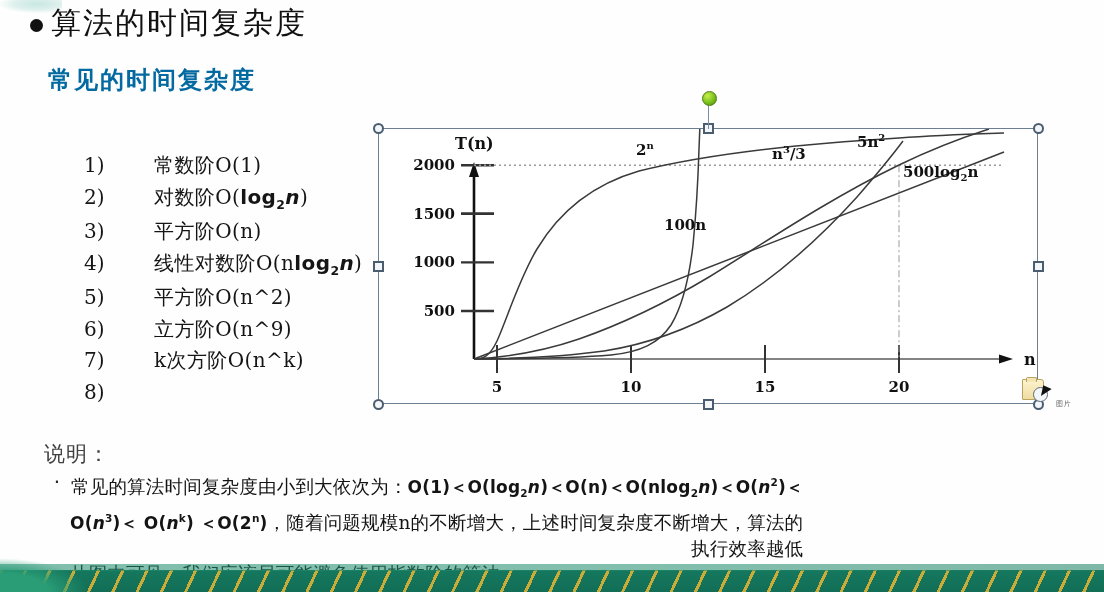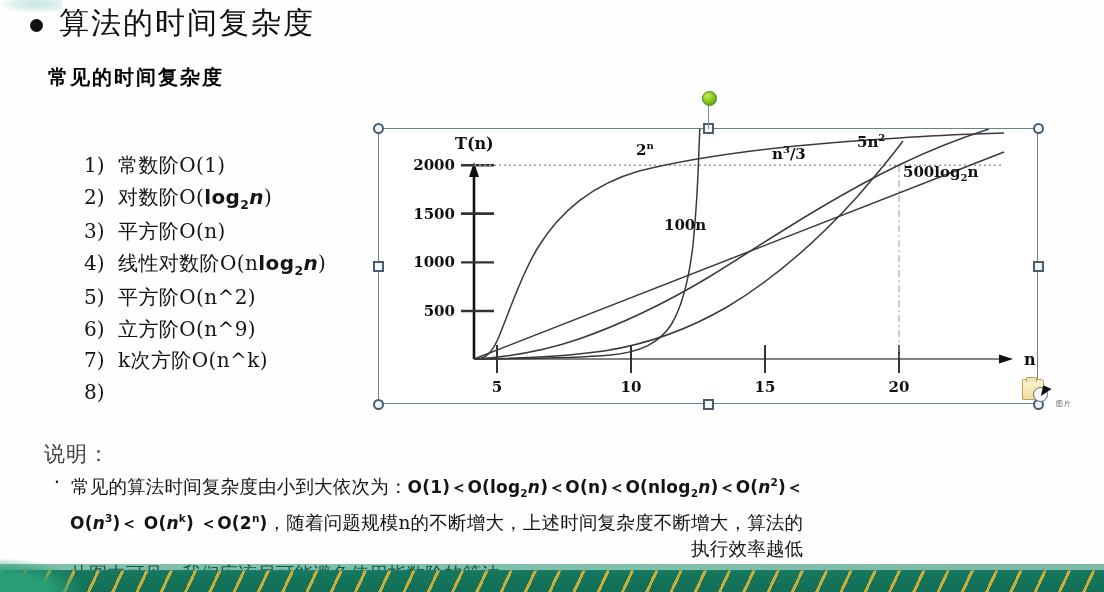--- a/index.html
+++ b/index.html
@@ -29,41 +29,41 @@
     content:"";position:absolute;left:0;top:-6px;width:1104px;height:7px;
     background:linear-gradient(to right,#1d8a6a 0%, #1d8a6a 60%, #177e60 100%);
     opacity:.55;
   }
   .footer-left-swoosh{
     position:absolute;left:0;bottom:0;width:90px;height:34px;
     background:radial-gradient(ellipse at 0% 100%, #2a9d76 0%, #2a9d76 38%, rgba(42,157,118,0) 70%);
   }
 
   
-  .title-row{position:absolute;left:30px;top:6px;display:flex;align-items:center;gap:16px;}
+  .title-row{position:absolute;left:30px;top:6px;display:flex;align-items:center;gap:8px;}
   .bullet-dot{width:13px;height:13px;border-radius:50%;background:#111;display:inline-block;margin-top:6px;}
   .title-text{
     font-family:"DejaVu Serif","Liberation Serif",serif;
     font-size:30px;color:#111;letter-spacing:2px;line-height:1.1;font-weight:400;
   }
   .subtitle{
     position:absolute;left:48px;top:64px;
     font-family:"DejaVu Serif","Liberation Serif",serif;
-    font-size:20px;font-weight:700;color:#000000;letter-spacing:2px;
+    font-size:24px;font-weight:700;color:#0369a1;letter-spacing:2px;
   }
 
   
   .olist{position:absolute;left:44px;top:136px;width:330px;}
   .olist li{
     list-style:none;display:flex;align-items:baseline;margin:0 0 5px 0;
     font-family:"DejaVu Serif","Liberation Serif",serif;
     font-size:20px;color:#151515;line-height:1.33;white-space:nowrap;
   }
   .olist .num{width:34px;flex:0 0 34px;}
-  .olist .txt{letter-spacing:.4px;}
+  .olist .txt{letter-spacing:.4px;margin-left:36px;}
   .olist .txt b{font-family:"DejaVu Sans","Liberation Sans",sans-serif;font-weight:700;font-size:20px;}
   .olist .txt i{font-style:italic;}
   sub{font-size:.62em;}
   sup{font-size:.62em;}
 
   
   .notes{position:absolute;left:44px;top:440px;width:1030px;}
   .notes-head{
     font-family:"DejaVu Serif","Liberation Serif",serif;
     font-size:21px;color:#404040;letter-spacing:1px;margin-bottom:2px;

